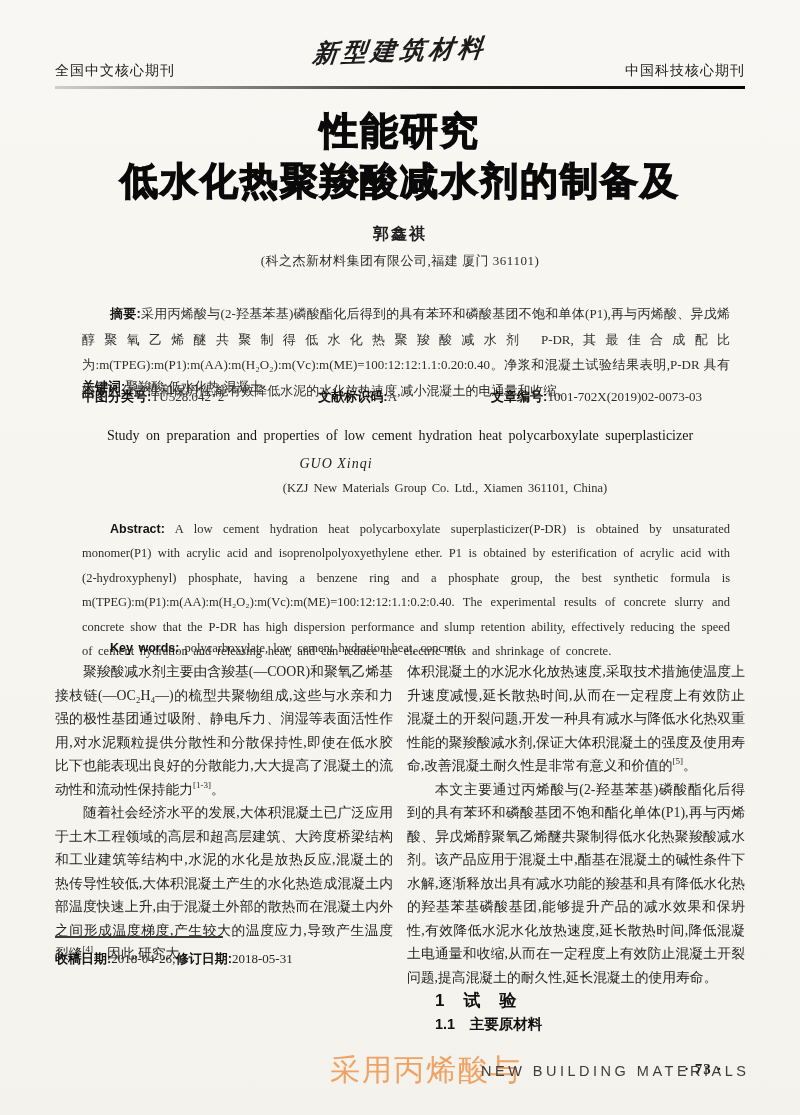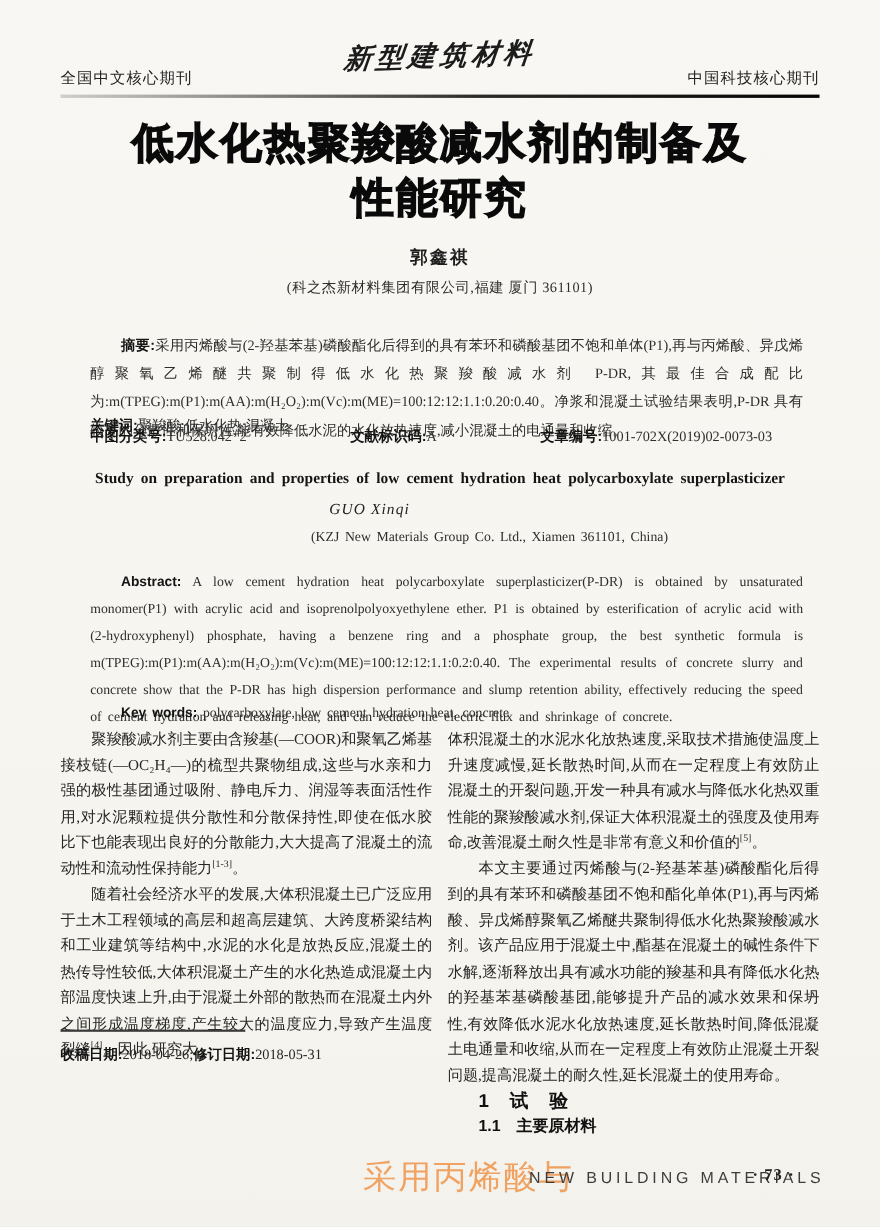--- a/index.html
+++ b/index.html
@@ -42,21 +42,21 @@
     font-size:13px;color:#2e2e2e;letter-spacing:0.5px;}
   
   .front{position:absolute;left:82px;width:648px;text-align:justify;}
   .cn-abstract{top:288px;font-size:13px;line-height:25.5px;text-indent:28px;color:#2d2d2d;}
   .cn-keywords{top:362px;font-size:13px;line-height:24px;color:#2d2d2d;}
   .lbl{font-family:"Liberation Sans","DejaVu Sans",sans-serif;font-weight:bold;color:#141414;}
   .meta-row{top:388px;display:flex;justify-content:space-between;padding-right:28px;
     font-size:13px;color:#2d2d2d;box-sizing:border-box;}
   
   .en-title{position:absolute;top:428px;left:60px;width:680px;text-align:center;
-    font-size:14px;font-weight:bold;color:#151515;word-spacing:3px;}
+    font-size:14px;font-weight:normal;color:#151515;word-spacing:3px;}
   .en-author{position:absolute;top:456px;left:0;width:672px;text-align:center;
     font-style:italic;font-size:14px;color:#222;letter-spacing:1px;}
   .en-affil{position:absolute;top:481px;left:0;width:800px;text-align:center;
     font-size:12.5px;color:#2e2e2e;word-spacing:2px;margin-left:45px;}
   .en-abstract{top:504px;font-size:12.5px;line-height:24.5px;text-indent:28px;
     word-spacing:2.5px;color:#2d2d2d;}
   .en-keywords{top:628px;font-size:12.5px;text-indent:28px;word-spacing:2px;color:#2d2d2d;}
   
   .col{position:absolute;top:660px;width:338px;text-align:justify;
     font-size:13.8px;line-height:23.5px;color:#262626;}
@@ -90,22 +90,22 @@
 <div class="page">
 
   <div class="journal-header">
     <span class="jh-left">全国中文核心期刊</span>
     <span class="jh-center">新型建筑材料</span>
     <span class="jh-right">中国科技核心期刊</span>
   </div>
   <div class="header-rule"></div>
 
   <div class="title-block">
+    <div>性能研究</div>
     <div>低水化热聚羧酸减水剂的制备及</div>
-    <div>性能研究</div>
   </div>
   <div class="author-line">郭鑫祺</div>
   <div class="affil-line">(科之杰新材料集团有限公司,福建 厦门  361101)</div>
 
   <p class="front cn-abstract"><span class="lbl">摘要:</span><span>采用丙烯酸与(2-羟基苯基)磷酸酯化后得到的具有苯环和磷酸基团不饱和单体(P1),再与丙烯酸、异戊烯醇聚氧乙烯醚共聚制得低水化热聚羧酸减水剂 P-DR,其最佳合成配比为:m(TPEG):m(P1):m(AA):m(H₂O₂):m(Vc):m(ME)=100:12:12:1.1:0.20:0.40。净浆和混凝土试验结果表明,P-DR 具有较高的分散性和保坍性,能有效降低水泥的水化放热速度,减小混凝土的电通量和收缩。</span></p>
 
   <p class="front cn-keywords"><span class="lbl">关键词:</span><span>聚羧酸;低水化热;混凝土</span></p>
 
   <div class="front meta-row">
     <span><span class="lbl">中图分类号:</span><span>TU528.042⁺2</span></span>

